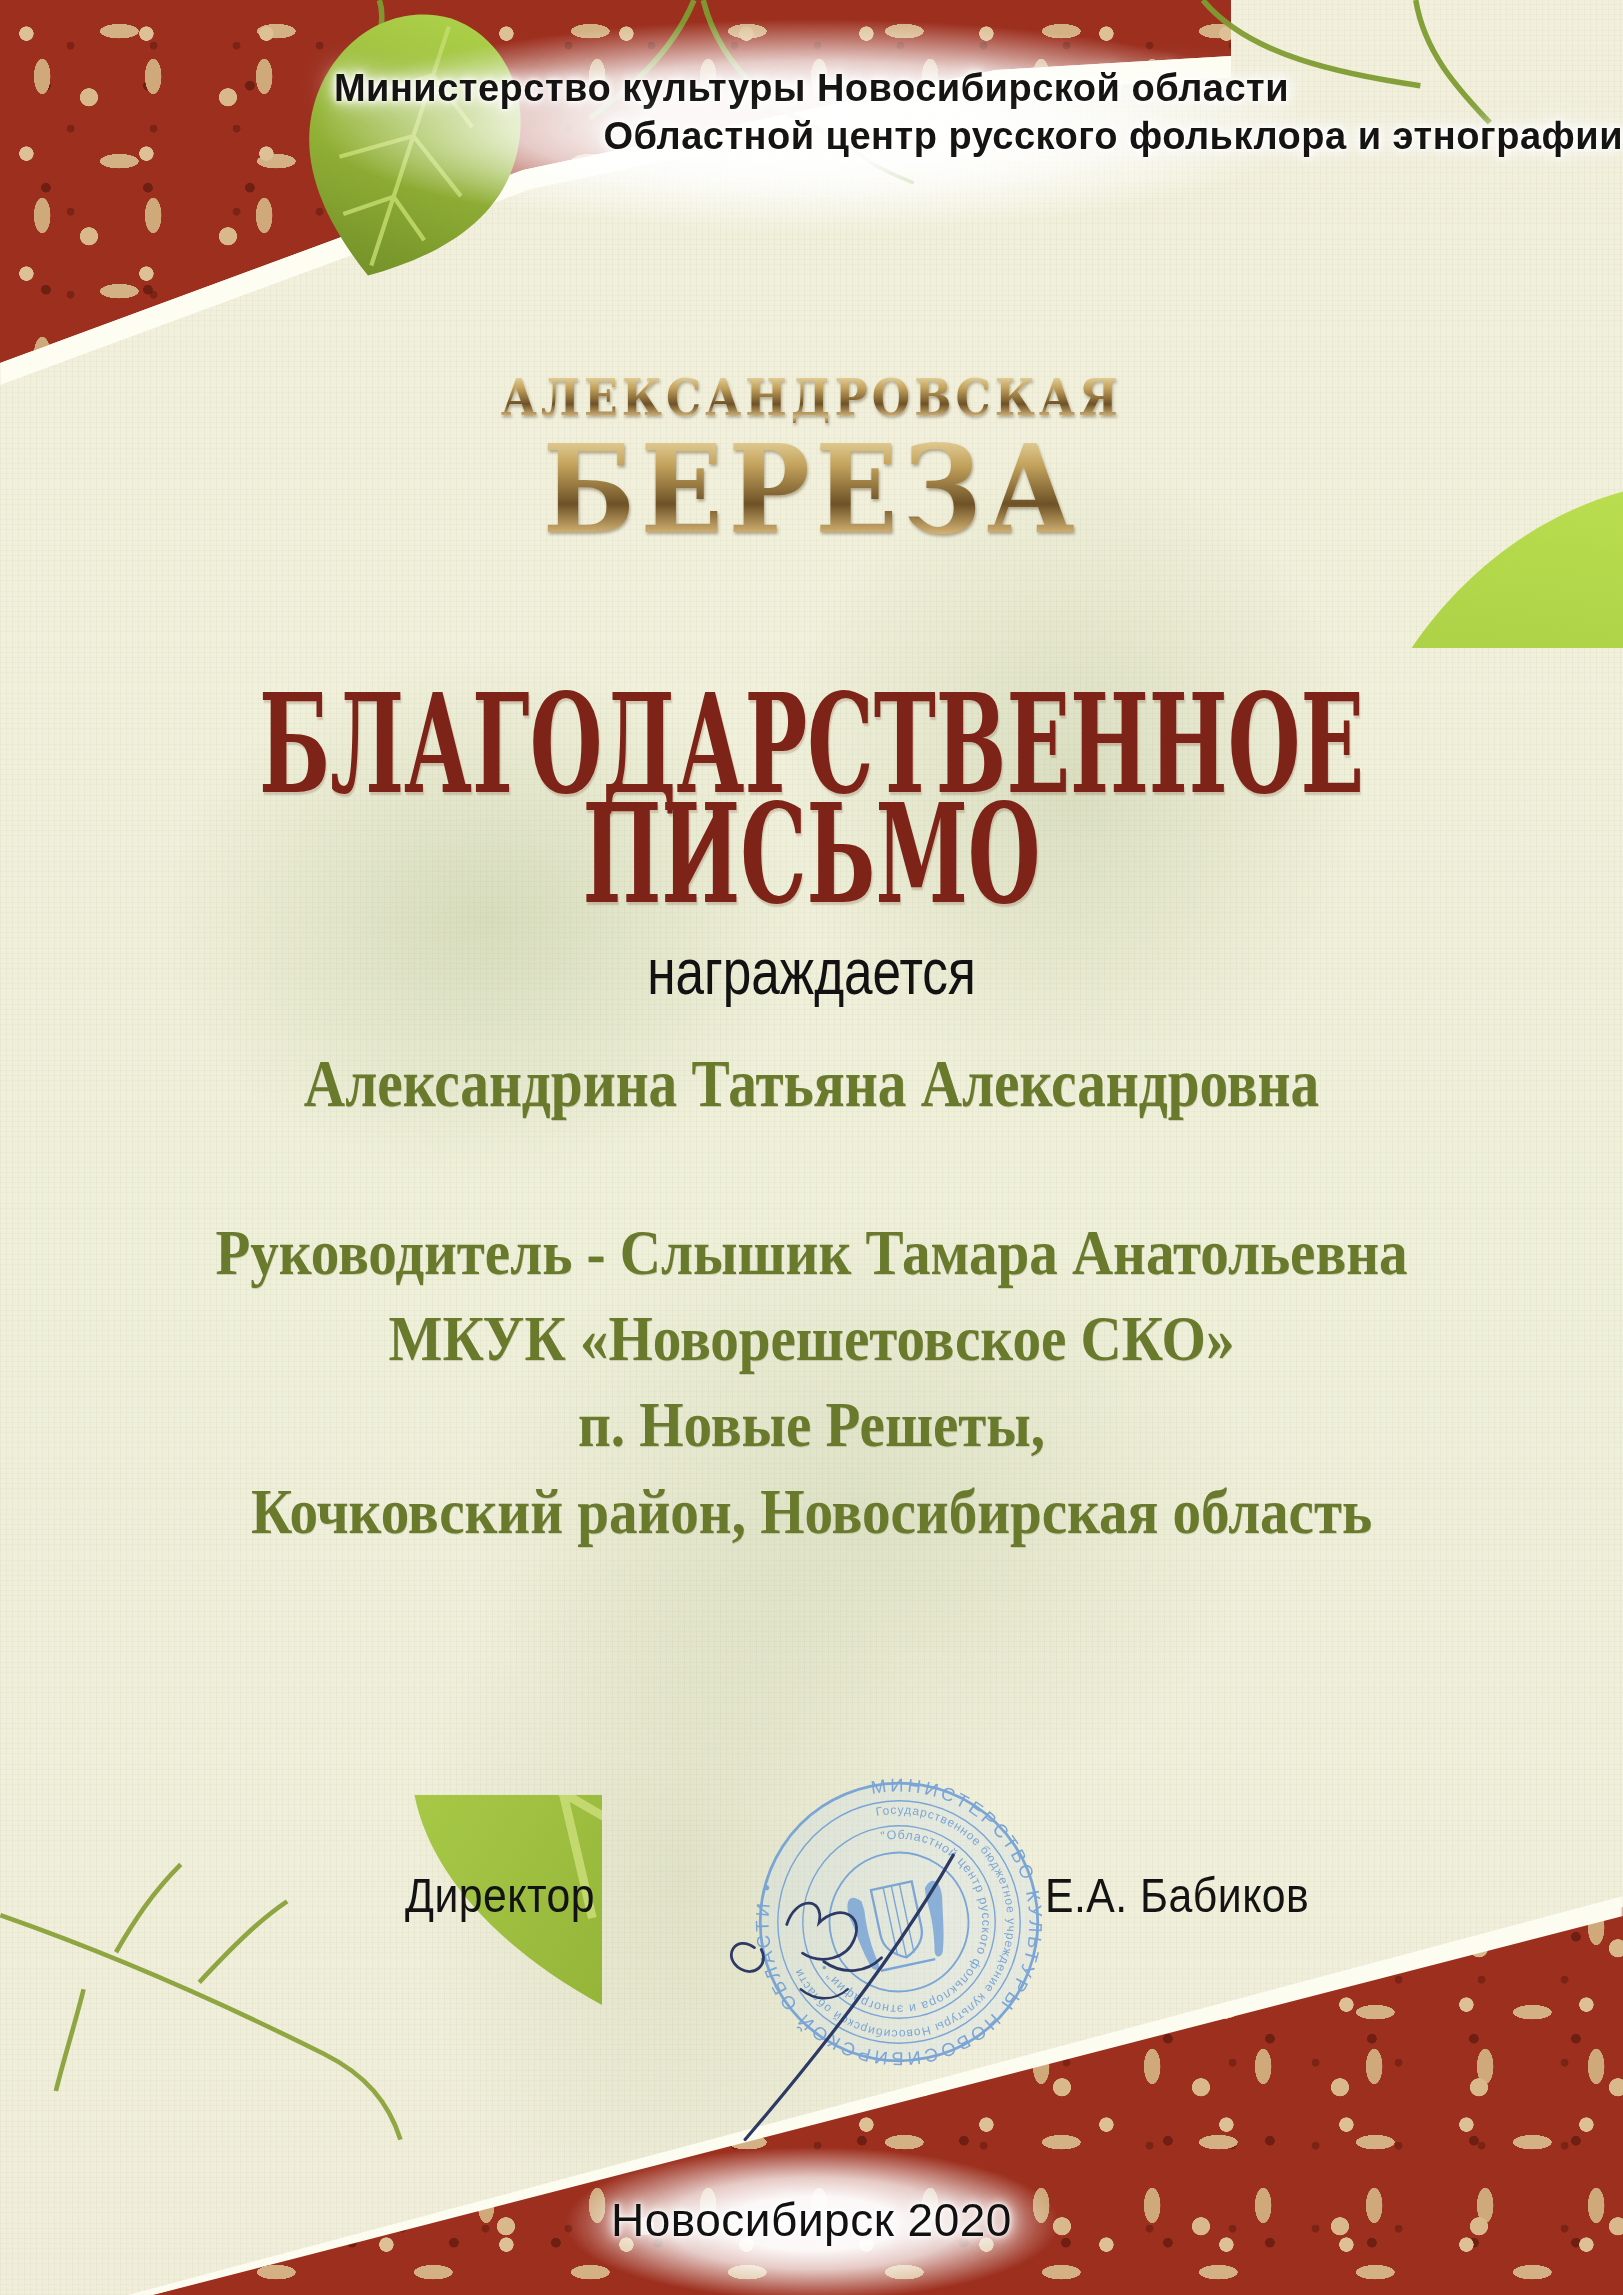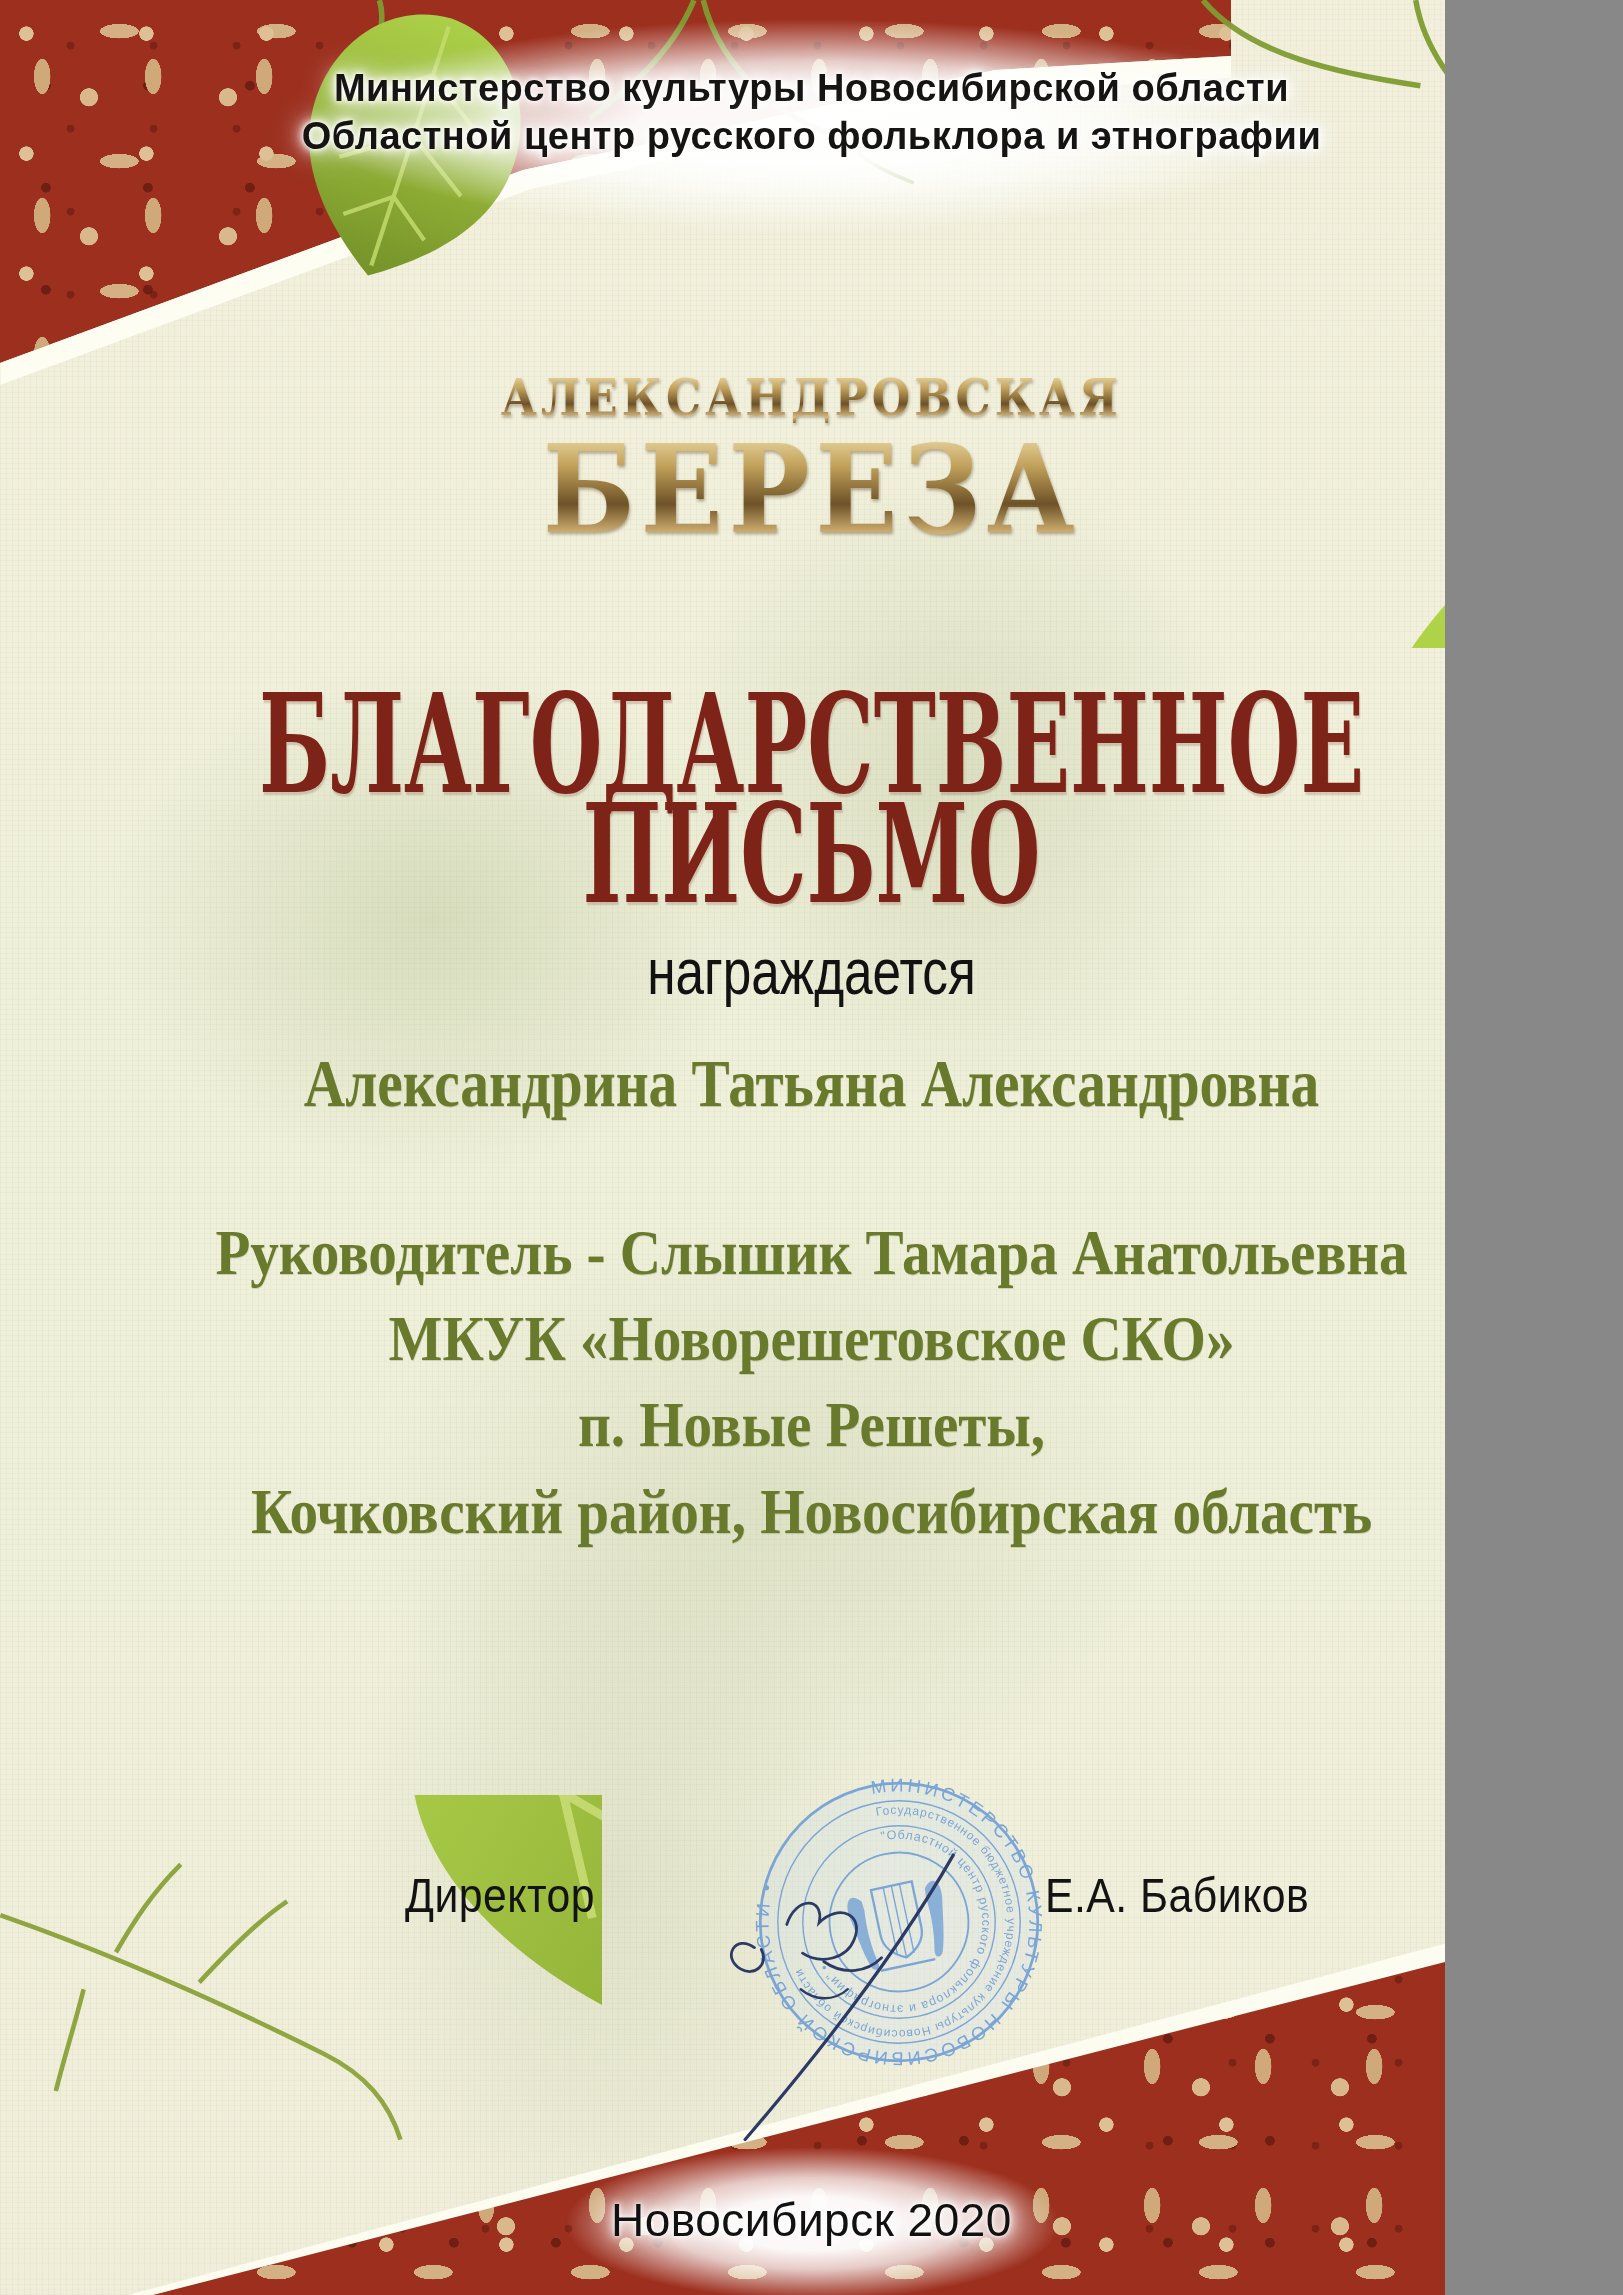--- a/index.html
+++ b/index.html
@@ -1,17 +1,17 @@
 <!DOCTYPE html>
 <html style="font-size:7.4px"><head>
 <meta charset="utf-8">
 <style>
   html,body{margin:0;padding:0;background:#888;}
   #page{
-    position:relative;width:1445px;height:2295px;overflow:hidden;
+    position:relative;width:1623px;height:2295px;overflow:hidden;
     font-family:"Liberation Sans",sans-serif;
     background:
       radial-gradient(ellipse 463px 370px at 30% 40%, rgba(150,170,110,0.28), transparent 70%),
       radial-gradient(ellipse 416px 463px at 66% 34%, rgba(140,160,100,0.22), transparent 70%),
       radial-gradient(ellipse 555px 416px at 53% 66%, rgba(150,168,112,0.20), transparent 72%),
       radial-gradient(ellipse 370px 555px at 42% 82%, rgba(140,158,104,0.16), transparent 72%),
       repeating-linear-gradient(90deg, rgba(190,178,138,0.10) 0 0.9px, transparent 0.9px 6px),
       repeating-linear-gradient(0deg, rgba(190,178,138,0.07) 0 0.9px, transparent 0.9px 5.1px),
       linear-gradient(180deg,#f2f0dd 0%,#eef0da 55%,#f0eedb 100%);
   }
@@ -120,21 +120,21 @@
     <use href="#leaf" transform="translate(2150,-30) rotate(-15) scale(2.3)" style="filter:brightness(1.05)"></use>
     <use href="#leaf" transform="translate(1960,300) rotate(12) scale(1.6)" style="filter:brightness(0.92)"></use>
     <use href="#leaf" transform="translate(2760,-60) rotate(15) scale(2.9)"></use>
     <use href="#leaf" transform="translate(3150,150) rotate(-8) scale(3.0)" style="filter:brightness(0.97)"></use>
     <use href="#leaf" transform="translate(2560,-30) rotate(50) scale(1.6)" style="filter:brightness(1.08)"></use>
     <use href="#leaf" transform="translate(1200,640) rotate(8) scale(1.5)" style="filter:brightness(1.1)"></use>
   </svg>
 
   <div class="abs glow" style="left:315px;top:18.5px;width:995px;height:213px;"></div>
   <div class="abs ctr header-line" style="top:69px;">Министерство культуры Новосибирской области</div>
-  <div class="abs ctr header-line" style="top:117px;">Областной центр русского фольклора и этнографии</div>
+  <div class="abs ctr header-line" style="top:117px;text-align:right;">Областной центр русского фольклора и этнографии</div>
 
   <div class="abs ctr gold" id="logo1">АЛЕКСАНДРОВСКАЯ</div>
   <div class="abs ctr gold" id="logo2">БЕРЕЗА</div>
 
   <div class="abs ctr title-maroon" id="title1">БЛАГОДАРСТВЕННОЕ</div>
   <div class="abs ctr title-maroon" id="title2">ПИСЬМО</div>
 
   <div class="abs ctr" id="award-label">награждается</div>
   <div class="abs ctr olive" id="recipient">Александрина Татьяна Александровна</div>
   <div class="abs ctr olive" id="details">

